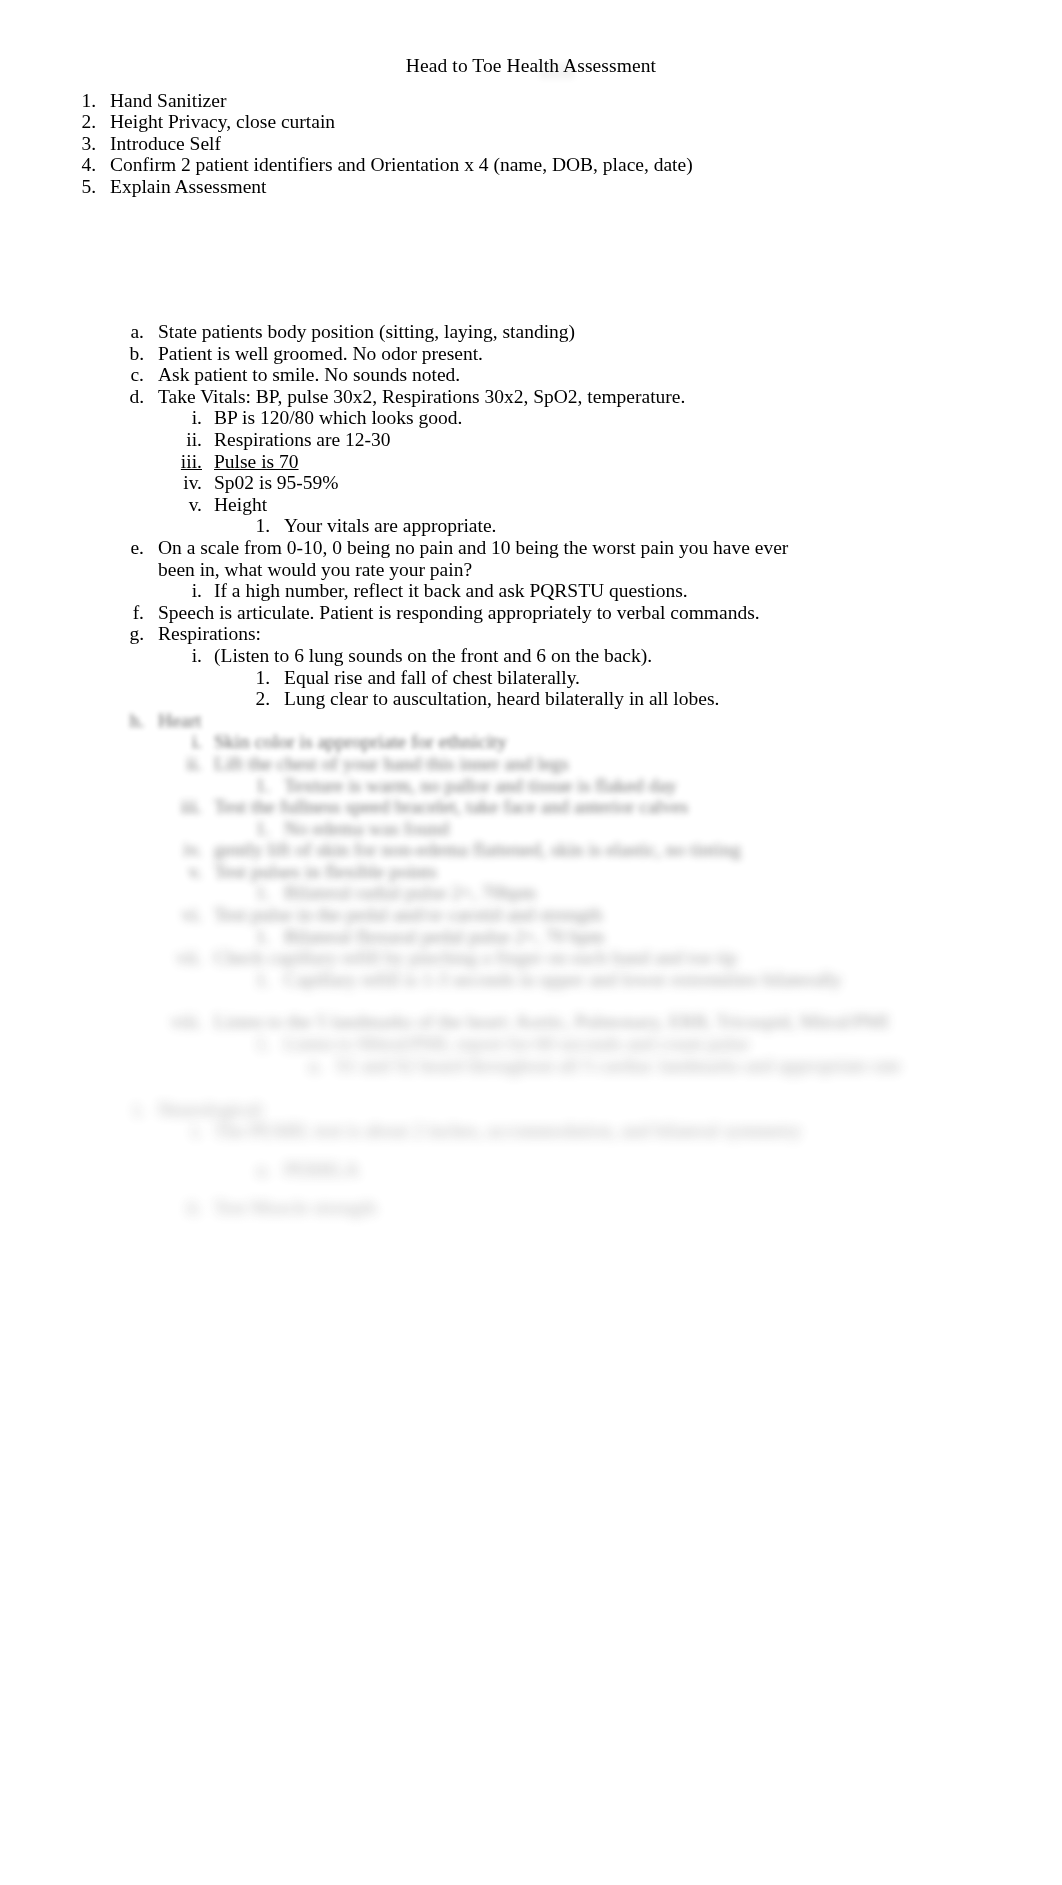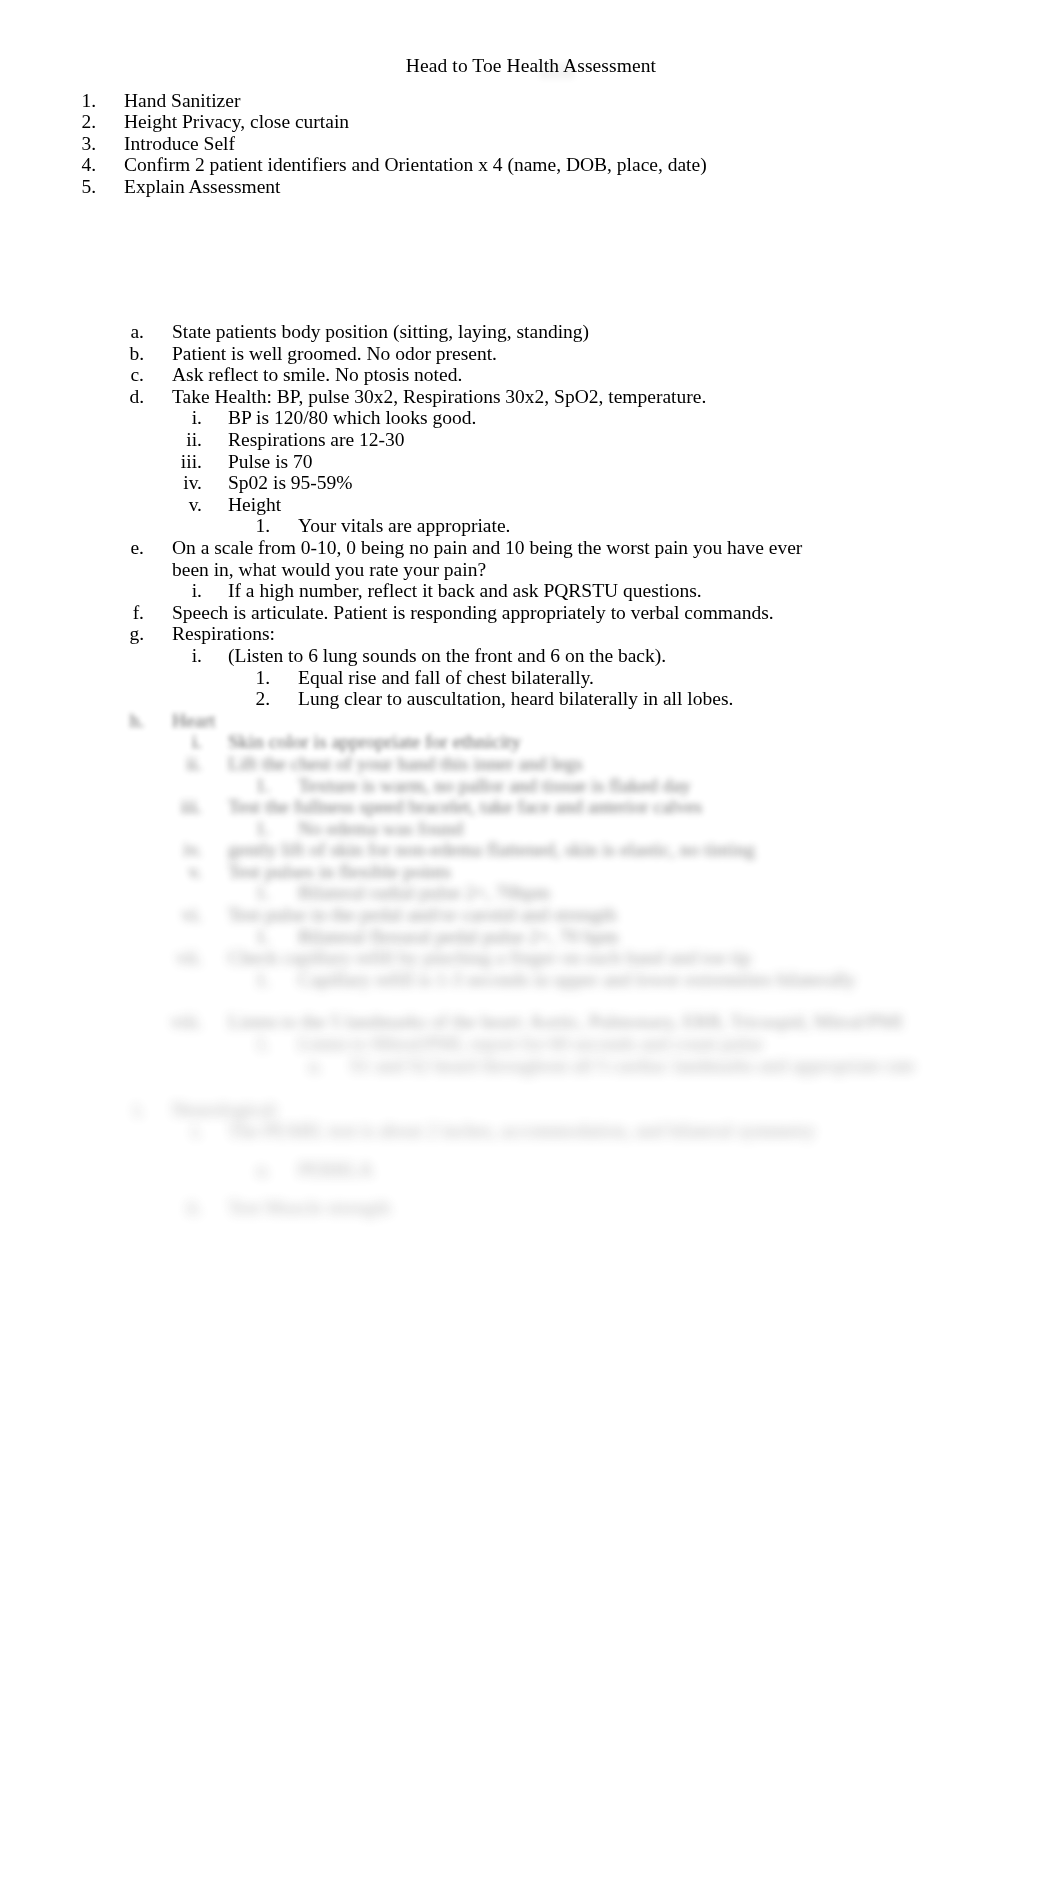--- a/index.html
+++ b/index.html
@@ -51,21 +51,20 @@
     white-space: pre;
   }
   .marker {
     display: inline-block;
     text-align: right;
     flex: 0 0 auto;
   }
   .txt {
     display: inline-block;
     white-space: pre-wrap;
-    margin-left: 14px;
   }
 
   
   .lvl1 { left: 68px; }
   .lvl1 > .marker { width: 28px; margin-right: 14px; }
 
   
   .lvl2 { left: 122px; }
   .lvl2 > .marker { width: 22px; margin-right: 14px; }
 
@@ -162,36 +161,36 @@
   <div class="line lvl2" style="top:316px;">
     <span class="marker">a.</span>
     <span class="txt">State patients body position (sitting, laying, standing)</span>
   </div>
   <div class="line lvl2" style="top:338px;">
     <span class="marker">b.</span>
     <span class="txt">Patient is well groomed. No odor present.</span>
   </div>
   <div class="line lvl2" style="top:359px;">
     <span class="marker">c.</span>
-    <span class="txt">Ask reflect to smile. No ptosis noted.</span>
+    <span class="txt">Ask patient to smile. No sounds noted.</span>
   </div>
   <div class="line lvl2" style="top:381px;">
     <span class="marker">d.</span>
-    <span class="txt">Take Health: BP, pulse 30x2, Respirations 30x2, SpO2, temperature.</span>
+    <span class="txt">Take Vitals: BP, pulse 30x2, Respirations 30x2, SpO2, temperature.</span>
   </div>
 
   <div class="line lvl3" style="top:402px;">
     <span class="marker">i.</span>
     <span class="txt">BP is 120/80 which looks good.</span>
   </div>
   <div class="line lvl3" style="top:424px;">
     <span class="marker">ii.</span>
     <span class="txt">Respirations are 12-30</span>
   </div>
-  <div class="line lvl3" style="top:446px;">
+  <div class="line lvl3" style="top:446px;text-decoration:underline;">
     <span class="marker">iii.</span>
     <span class="txt">Pulse is 70</span>
   </div>
   <div class="line lvl3" style="top:467px;">
     <span class="marker">iv.</span>
     <span class="txt">Sp02 is 95-59%</span>
   </div>
   <div class="line lvl3" style="top:489px;">
     <span class="marker">v.</span>
     <span class="txt">Height</span>

